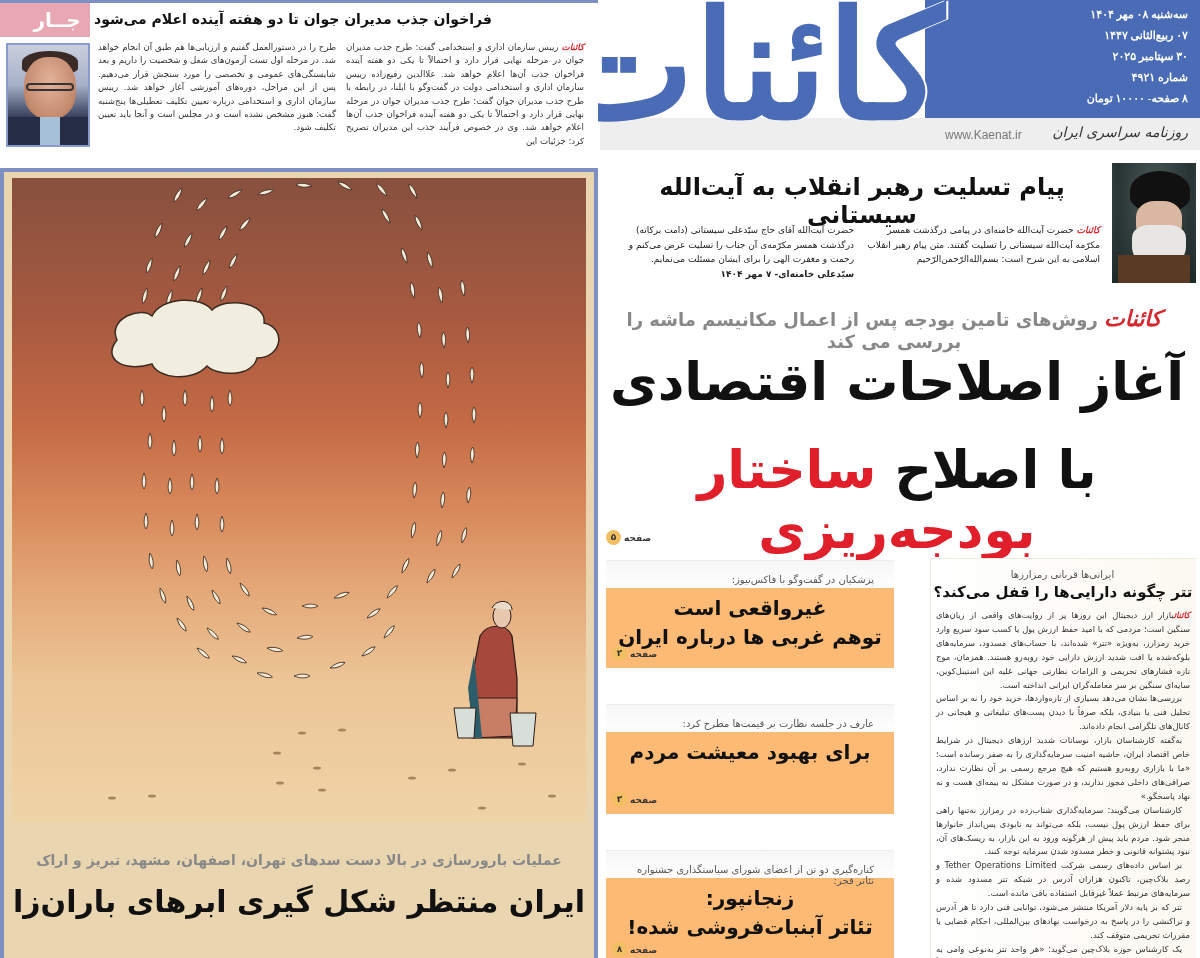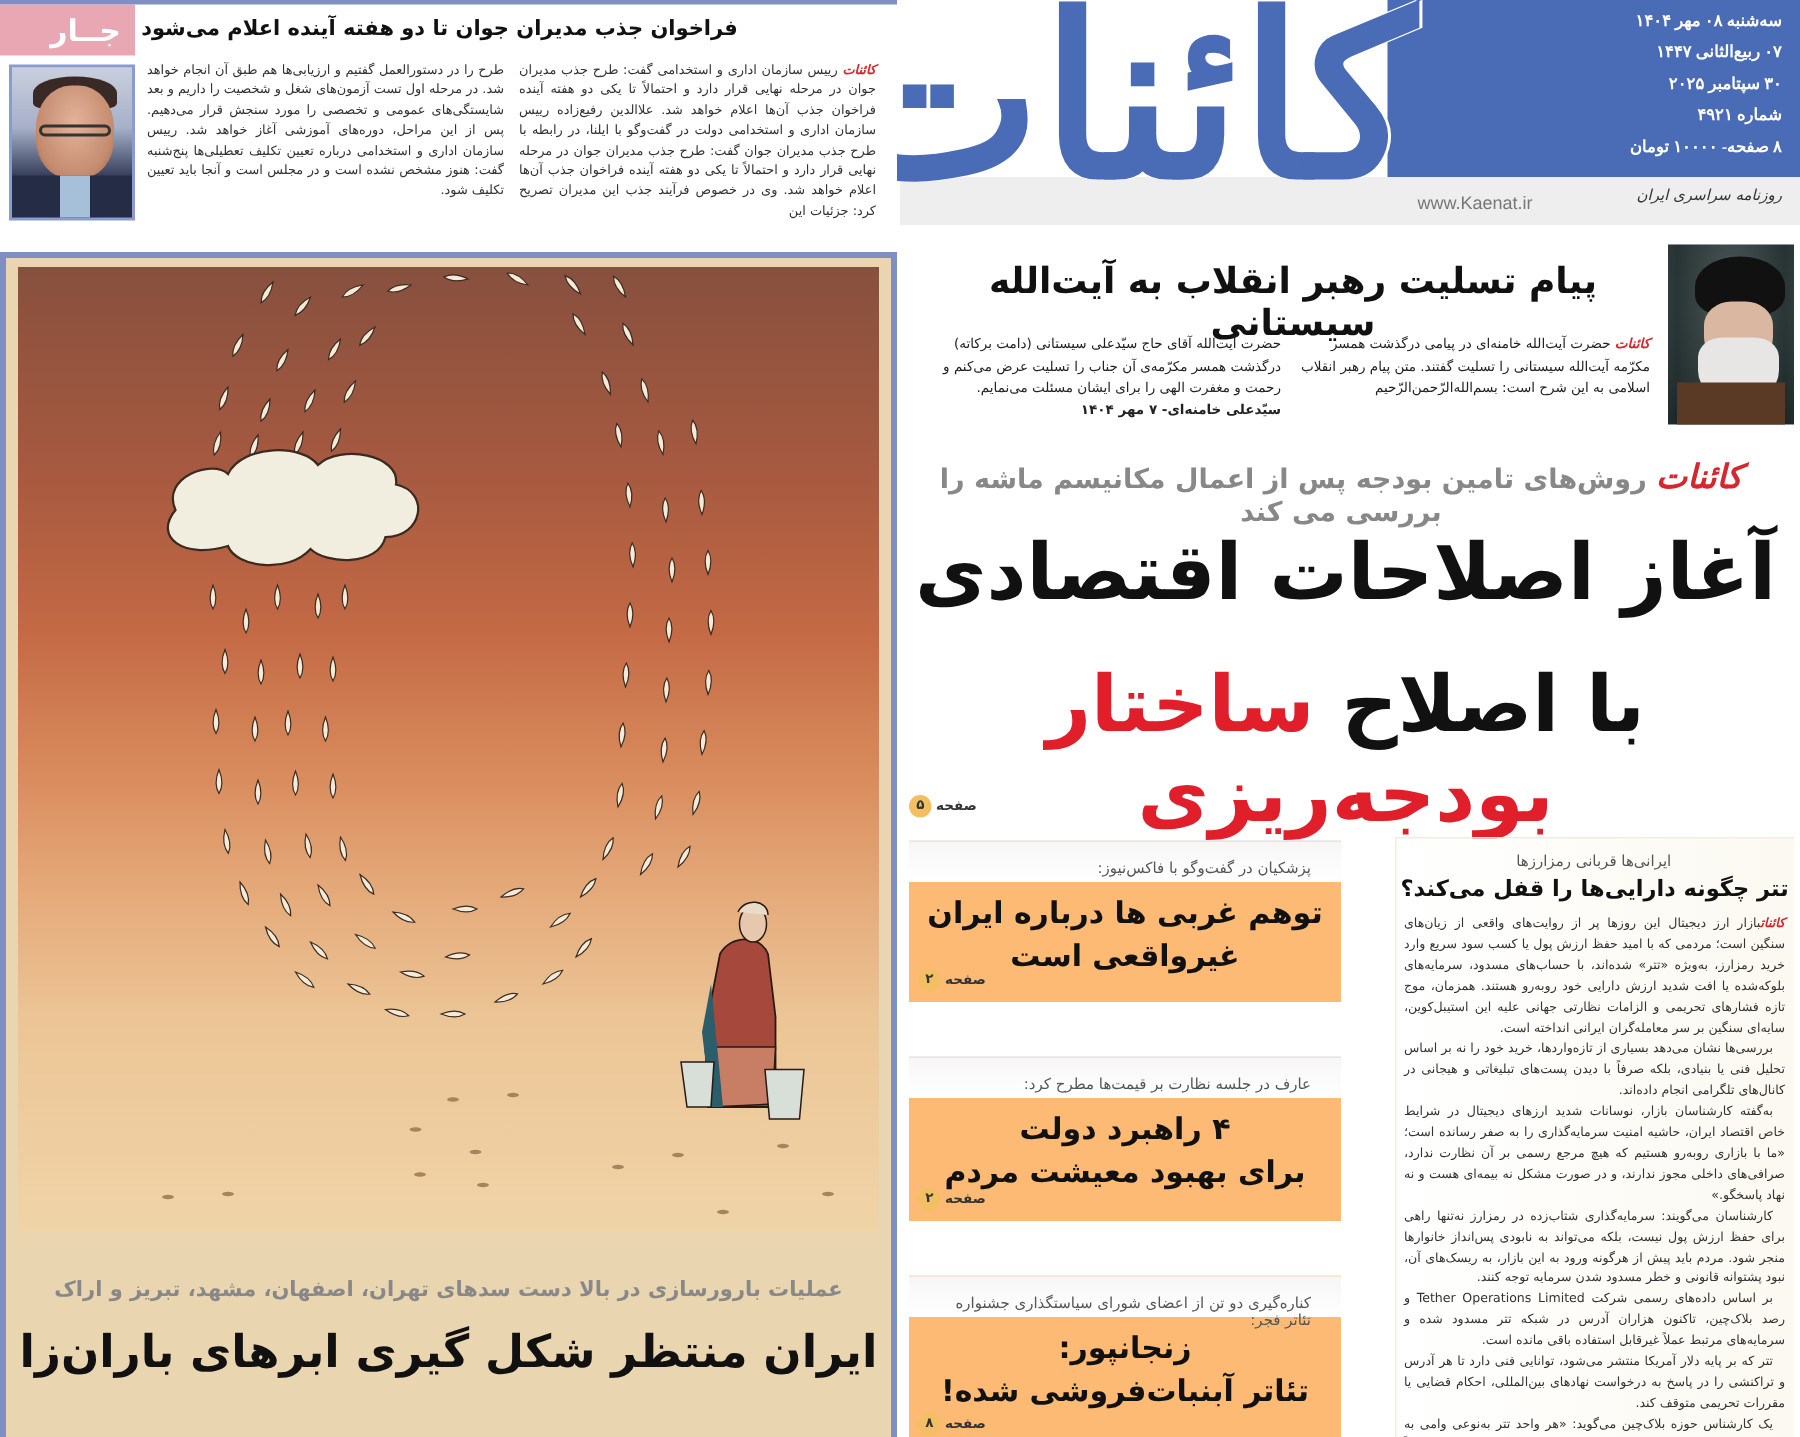--- a/index.html
+++ b/index.html
@@ -9,21 +9,21 @@
   .abs { position: absolute; }
 
   
   .masthead { left: 600px; top: 0; width: 600px; height: 150px; background: #ffffff; }
   .mast-grey { position: absolute; left: 0; top: 118px; width: 600px; height: 32px; background: #eeeeee; }
   .mast-blue { position: absolute; left: 325px; top: 0; width: 275px; height: 118px; background: #4a6bb5; font-family: Liberation Serif, serif; }
   .mast-info { position: absolute; right: 12px; top: 4px; width: 200px; color: #ffffff; font-size: 11px; line-height: 21px; text-align: right; font-weight: bold; }
   .logo { position: absolute; left: 4px; top: -20px; width: 340px; height: 170px; font-family: "DejaVu Serif", serif; font-weight: bold; font-size: 150px; color: #4a6bb5; line-height: 170px; text-align: center; letter-spacing: -6px;
     text-shadow: 2px 0 0 #fff, -2px 0 0 #fff; }
   .website { position: absolute; left: 345px; top: 128px; font-family: "Liberation Sans", sans-serif; font-size: 12px; color: #777; direction: ltr; }
-  .tagline { position: absolute; right: 12px; top: 124px; font-family: "DejaVu Serif", serif; font-style: italic; font-size: 10px; color: #333; }
+  .tagline { position: absolute; right: 12px; top: 124px; font-family: "DejaVu Serif", serif; font-style: italic; font-size: 14px; color: #333; }
 
   
   .topleft { left: 0; top: 0; width: 598px; height: 148px; background: #ffffff; border-top: 3px solid #7e8fc4; }
   .tl-photo { position: absolute; left: 6px; top: 40px; width: 84px; height: 104px; background: linear-gradient(180deg,#c9cfdd 0%, #a6b0c8 40%, #2d3552 75%, #1f2740 100%); border: 2px solid #8a9bd1; overflow: hidden; }
   .tl-photo .face { position:absolute; left: 16px; top: 12px; width: 52px; height: 62px; border-radius: 45% 45% 42% 42%; background: radial-gradient(ellipse at 50% 40%, #e2b39a 0%, #c48a6e 70%, #8b5a45 100%); }
   .tl-photo .hair { position:absolute; left: 14px; top: 6px; width: 56px; height: 22px; border-radius: 50% 50% 20% 20%; background: #3a2a26; }
   .tl-photo .glasses { position:absolute; left: 18px; top: 38px; width: 48px; height: 8px; border: 2px solid #333; border-radius: 4px; }
   .tl-photo .suit { position:absolute; left: 0; top: 72px; width: 84px; height: 40px; background: #242c46; }
   .tl-photo .shirt { position:absolute; left: 32px; top: 72px; width: 20px; height: 40px; background: #a6c0da; }
   .tl-label { position: absolute; left: 0; top: 0; width: 90px; height: 34px; background: rgba(226,145,160,0.8); color: #fff; font-weight: bold; font-size: 20px; line-height: 34px; text-align: center; padding-left: 24px; }
@@ -282,34 +282,33 @@
 </div>
 <div class="abs page-ref" style="left:606px; top:530px;">
   <span>صفحه</span>
   <span class="num">۵</span>
 </div>
 
 <div class="abs nbox" style="top:560px; height:108px;">
   <div class="nhead"></div>
   <div class="nkick">پزشکیان در گفت‌وگو با فاکس‌نیوز:</div>
   <div class="ntitle">
+    <div>غیرواقعی است</div>
     <div>توهم غربی ها درباره ایران</div>
-    <div>غیرواقعی است</div>
   </div>
   <div class="page-ref" style="top:86px;">
     <span>صفحه</span>
     <span class="num">۲</span>
   </div>
 </div>
 
 <div class="abs nbox" style="top:704px; height:110px;">
   <div class="nhead"></div>
   <div class="nkick">عارف در جلسه نظارت بر قیمت‌ها مطرح کرد:</div>
   <div class="ntitle">
-    <div>۴ راهبرد دولت</div>
     <div>برای بهبود معیشت مردم</div>
   </div>
   <div class="page-ref" style="top:88px;">
     <span>صفحه</span>
     <span class="num">۲</span>
   </div>
 </div>
 
 <div class="abs nbox" style="top:850px; height:108px;">
   <div class="nhead"></div>

